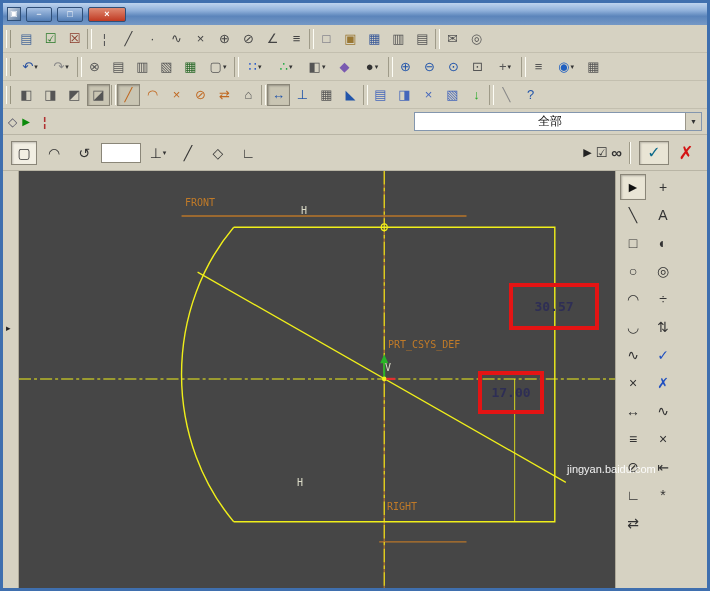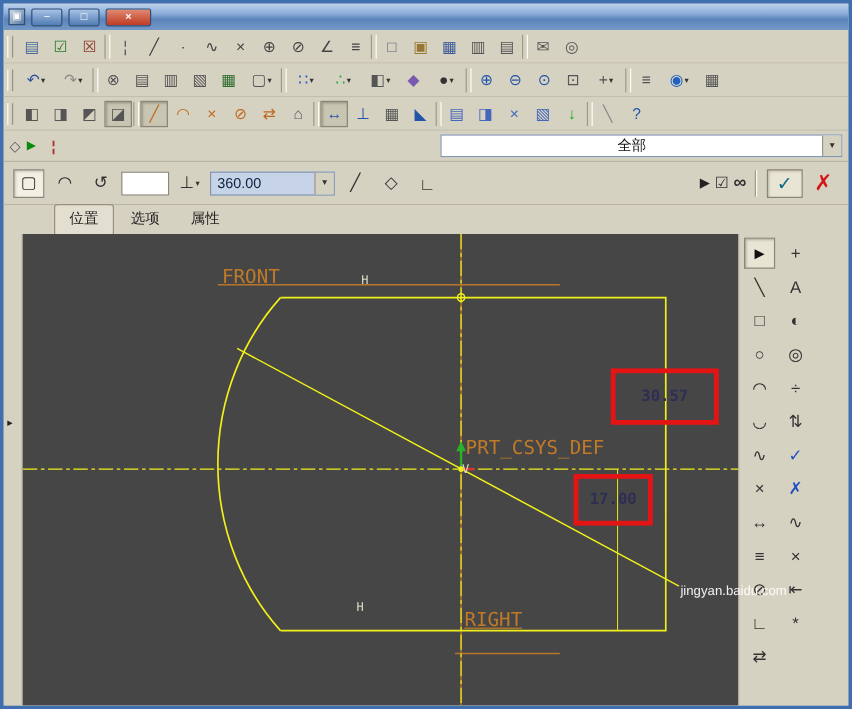--- a/index.html
+++ b/index.html
@@ -37,21 +37,21 @@
   .tbtn.dd::after { content:"▾"; font-size:7px; color:#333; margin-left:1px; }
   .tbtn.sep { width:5px; height:20px; border:none; border-left:1px solid #9f9b89; border-right:1px solid #fdfdf6; }
 
   
   .promptbar { height:26px; flex:0 0 26px; display:flex; align-items:center; gap:5px; padding:0 5px;
                font-size:12px; border-bottom:1px solid #b9b5a5; background:#d6d2c2; }
   .prompt-tool { color:#556; font-size:12px; }
   .prompt-arrow { color:#0b8a0b; font-size:10px; }
   .prompt-text { color:#101010; white-space:nowrap; }
   .thermo { color:#b03030; font-weight:bold; margin-left:8px; }
-  .filter-combo { margin-left:auto; width:335px; height:19px; background:#fff; border:1px solid #8396ae;
+  .filter-combo { margin-left:auto; width:288px; height:19px; background:#fff; border:1px solid #8396ae;
                   display:flex; font-size:12px; }
   .filter-value { flex:1; text-align:center; color:#111; }
   .combo-arrow { width:16px; height:100%; background:#d6d2c2; border-left:1px solid #9a968a; font-size:7px;
                  display:flex; align-items:center; justify-content:center; color:#333; }
 
   
   .dashboard { height:36px; flex:0 0 36px; display:flex; align-items:center; gap:4px; padding:0 8px;
                border-bottom:1px solid #b9b5a5; background:#d6d2c2; }
   .dbtn { width:26px; height:24px; display:flex; align-items:center; justify-content:center;
           font-size:14px; color:#333; border:1px solid transparent; }
@@ -77,21 +77,21 @@
   .tab.active { border:1px solid #96927f; border-bottom:none; background:#e2ded0; border-radius:3px 3px 0 0; }
 
   
   .canvasrow { flex:1; display:flex; position:relative; min-height:0; }
   .leftstrip { width:16px; flex:0 0 16px; background:#d6d2c2; border-right:1px solid #aeaa9a; position:relative; }
   .flyout { position:absolute; top:152px; left:3px; font-size:9px; color:#222; }
   .canvas { flex:1; position:relative; background:#464646; overflow:hidden; }
   .sketch { position:absolute; inset:0; width:100%; height:100%; }
 
   .lbl { position:absolute; font-family:"DejaVu Sans Mono","Liberation Mono",monospace;
-         font-size:16px; color:#c07a28; white-space:nowrap; }
+         font-size:10px; color:#c07a28; white-space:nowrap; }
   .lbl.hv { color:#dcdcc8; font-size:10px; }
   .dimbox { position:absolute; border:4px solid #e41414; display:flex; align-items:center; justify-content:center;
             font-family:"DejaVu Sans Mono","Liberation Mono",monospace; font-size:13px; font-weight:bold; color:#2e2e55; }
 
   
   .sketchtools { width:92px; flex:0 0 92px; background:#d6d2c2; border-left:1px solid #aeaa9a;
                  display:flex; gap:4px; padding:3px 4px; }
   .stcol { display:flex; flex-direction:column; gap:2px; }
   .stbtn { width:26px; height:26px; display:flex; align-items:center; justify-content:center;
            font-size:14px; color:#222; border:1px solid transparent; }
@@ -338,48 +338,38 @@
     <div class="dbtn">
         <span class="g">◠</span>
       </div>
     <div class="dbtn">
         <span class="g">↺</span>
       </div>
     <div class="refbox"></div>
     <div class="dbtn dd">
         <span class="g">⊥</span>
       </div>
-    <div class="combo360">
-      <span class="val">360.00</span>
-      <span class="combo-arrow">▼</span>
-    </div>
     <div class="dbtn">
         <span class="g">╱</span>
       </div>
     <div class="dbtn">
         <span class="g">◇</span>
       </div>
     <div class="dbtn">
         <span class="g">∟</span>
       </div>
     <div class="spacer"></div>
     <span class="resume">▶</span>
     <span class="chk">☑</span>
     <span class="glasses">∞</span>
     <div class="vsep"></div>
     <div class="accept-btn">✓</div>
     <div class="cancel-btn">✗</div>
   </div>
 
-  <div class="tabsrow">
-
-  <span class="tab active">位置</span>
-      <span class="tab">选项</span>
-      <span class="tab">属性</span>
-    </div>
 
   <div class="canvasrow">
 
     <div class="leftstrip">
       <span class="flyout">▸</span>
     </div>
 
     <div class="canvas">
       <svg class="sketch" viewBox="0 0 594 371" preserveAspectRatio="none">
 
@@ -396,21 +386,21 @@
         <line x1="494" y1="185" x2="494" y2="312" stroke="#f0ef1a" stroke-width="0.8"></line>
 
         <circle cx="364" cy="50" r="3" fill="none" stroke="#f0ef1a" stroke-width="1.2"></circle>
         <line x1="364" y1="185" x2="375" y2="185" stroke="#e03030" stroke-width="2"></line>
         <line x1="364" y1="185" x2="364" y2="171" stroke="#28b428" stroke-width="2"></line>
         <polygon points="360,171 368,171 364,163" fill="#28b428"></polygon>
         <circle cx="364" cy="185" r="2.2" fill="#f0ef1a"></circle>
       </svg>
 
       <div class="lbl" style="left:166px; top:26px;">FRONT</div>
-      <div class="lbl" style="left:368px; top:312px;text-decoration:underline;">RIGHT</div>
+      <div class="lbl" style="left:368px; top:330px;">RIGHT</div>
       <div class="lbl" style="left:369px; top:168px;">PRT_CSYS_DEF</div>
       <div class="lbl hv" style="left:282px; top:34px;">H</div>
       <div class="lbl hv" style="left:278px; top:306px;">H</div>
       <div class="lbl hv" style="left:366px; top:191px;">V</div>
 
       <div class="dimbox" style="left:490px; top:112px; width:90px; height:47px;">30.57</div>
       <div class="dimbox" style="left:459px; top:200px; width:66px; height:43px;">17.00</div>
     </div>
 
     <div class="sketchtools">

